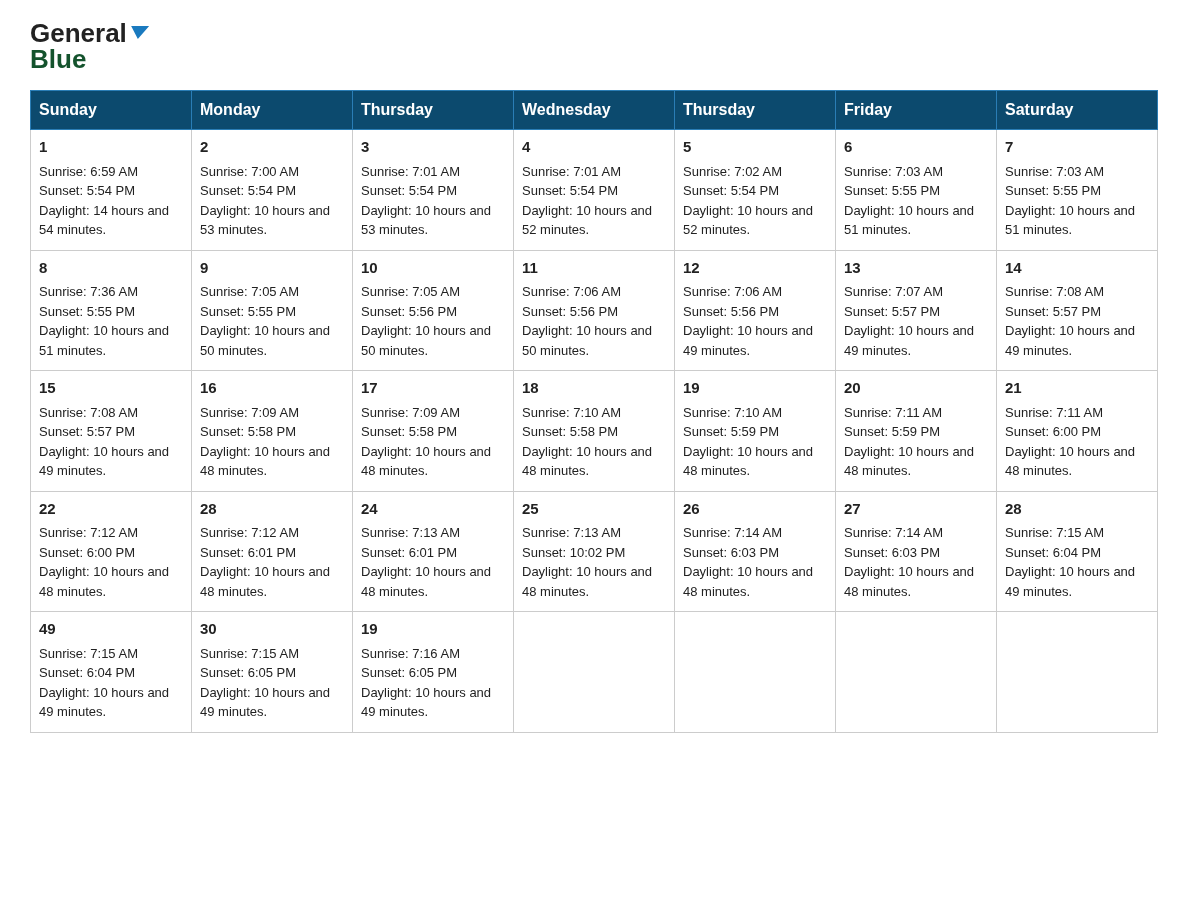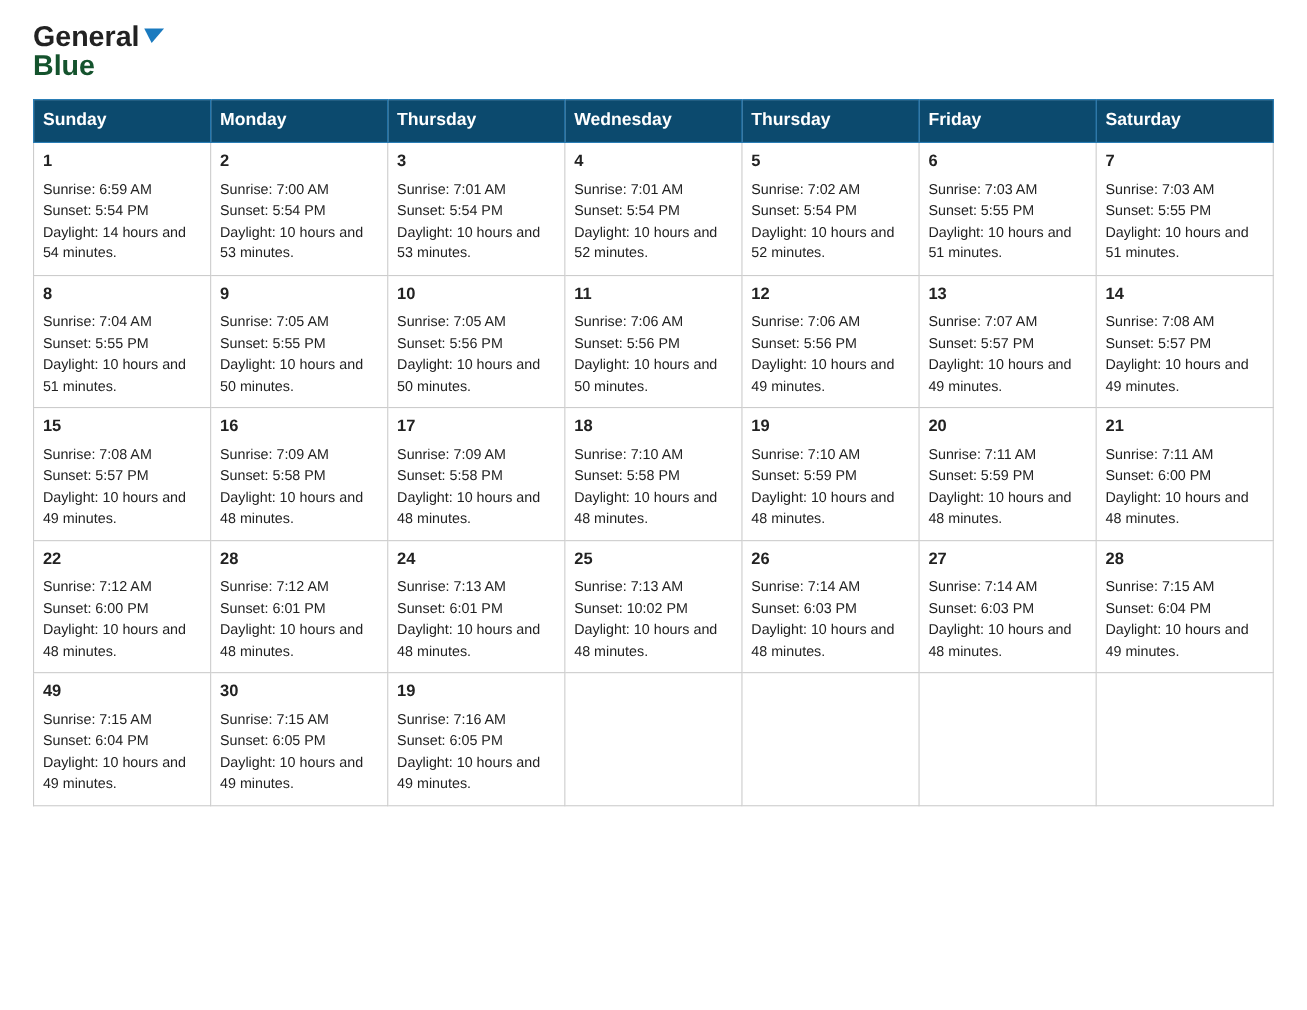--- a/index.html
+++ b/index.html
@@ -126,21 +126,21 @@
   <tr>
         <td><span class="day-number">1</span><span>Sunrise: 6:59 AM</span><br><span>Sunset: 5:54 PM</span><br><span>Daylight: 14 hours and 54 minutes.</span></td>
         <td><span class="day-number">2</span><span>Sunrise: 7:00 AM</span><br><span>Sunset: 5:54 PM</span><br><span>Daylight: 10 hours and 53 minutes.</span></td>
         <td><span class="day-number">3</span><span>Sunrise: 7:01 AM</span><br><span>Sunset: 5:54 PM</span><br><span>Daylight: 10 hours and 53 minutes.</span></td>
         <td><span class="day-number">4</span><span>Sunrise: 7:01 AM</span><br><span>Sunset: 5:54 PM</span><br><span>Daylight: 10 hours and 52 minutes.</span></td>
         <td><span class="day-number">5</span><span>Sunrise: 7:02 AM</span><br><span>Sunset: 5:54 PM</span><br><span>Daylight: 10 hours and 52 minutes.</span></td>
         <td><span class="day-number">6</span><span>Sunrise: 7:03 AM</span><br><span>Sunset: 5:55 PM</span><br><span>Daylight: 10 hours and 51 minutes.</span></td>
         <td><span class="day-number">7</span><span>Sunrise: 7:03 AM</span><br><span>Sunset: 5:55 PM</span><br><span>Daylight: 10 hours and 51 minutes.</span></td>
       </tr>
       <tr>
-        <td><span class="day-number">8</span><span>Sunrise: 7:04 AM</span><br><span>Sunset: 5:55 PM</span><br><span>Daylight: 10 hours and 51 minutes.</span></td>
+        <td><span class="day-number">8</span><span>Sunrise: 7:36 AM</span><br><span>Sunset: 5:55 PM</span><br><span>Daylight: 10 hours and 51 minutes.</span></td>
         <td><span class="day-number">9</span><span>Sunrise: 7:05 AM</span><br><span>Sunset: 5:55 PM</span><br><span>Daylight: 10 hours and 50 minutes.</span></td>
         <td><span class="day-number">10</span><span>Sunrise: 7:05 AM</span><br><span>Sunset: 5:56 PM</span><br><span>Daylight: 10 hours and 50 minutes.</span></td>
         <td><span class="day-number">11</span><span>Sunrise: 7:06 AM</span><br><span>Sunset: 5:56 PM</span><br><span>Daylight: 10 hours and 50 minutes.</span></td>
         <td><span class="day-number">12</span><span>Sunrise: 7:06 AM</span><br><span>Sunset: 5:56 PM</span><br><span>Daylight: 10 hours and 49 minutes.</span></td>
         <td><span class="day-number">13</span><span>Sunrise: 7:07 AM</span><br><span>Sunset: 5:57 PM</span><br><span>Daylight: 10 hours and 49 minutes.</span></td>
         <td><span class="day-number">14</span><span>Sunrise: 7:08 AM</span><br><span>Sunset: 5:57 PM</span><br><span>Daylight: 10 hours and 49 minutes.</span></td>
       </tr>
       <tr>
         <td><span class="day-number">15</span><span>Sunrise: 7:08 AM</span><br><span>Sunset: 5:57 PM</span><br><span>Daylight: 10 hours and 49 minutes.</span></td>
         <td><span class="day-number">16</span><span>Sunrise: 7:09 AM</span><br><span>Sunset: 5:58 PM</span><br><span>Daylight: 10 hours and 48 minutes.</span></td>

